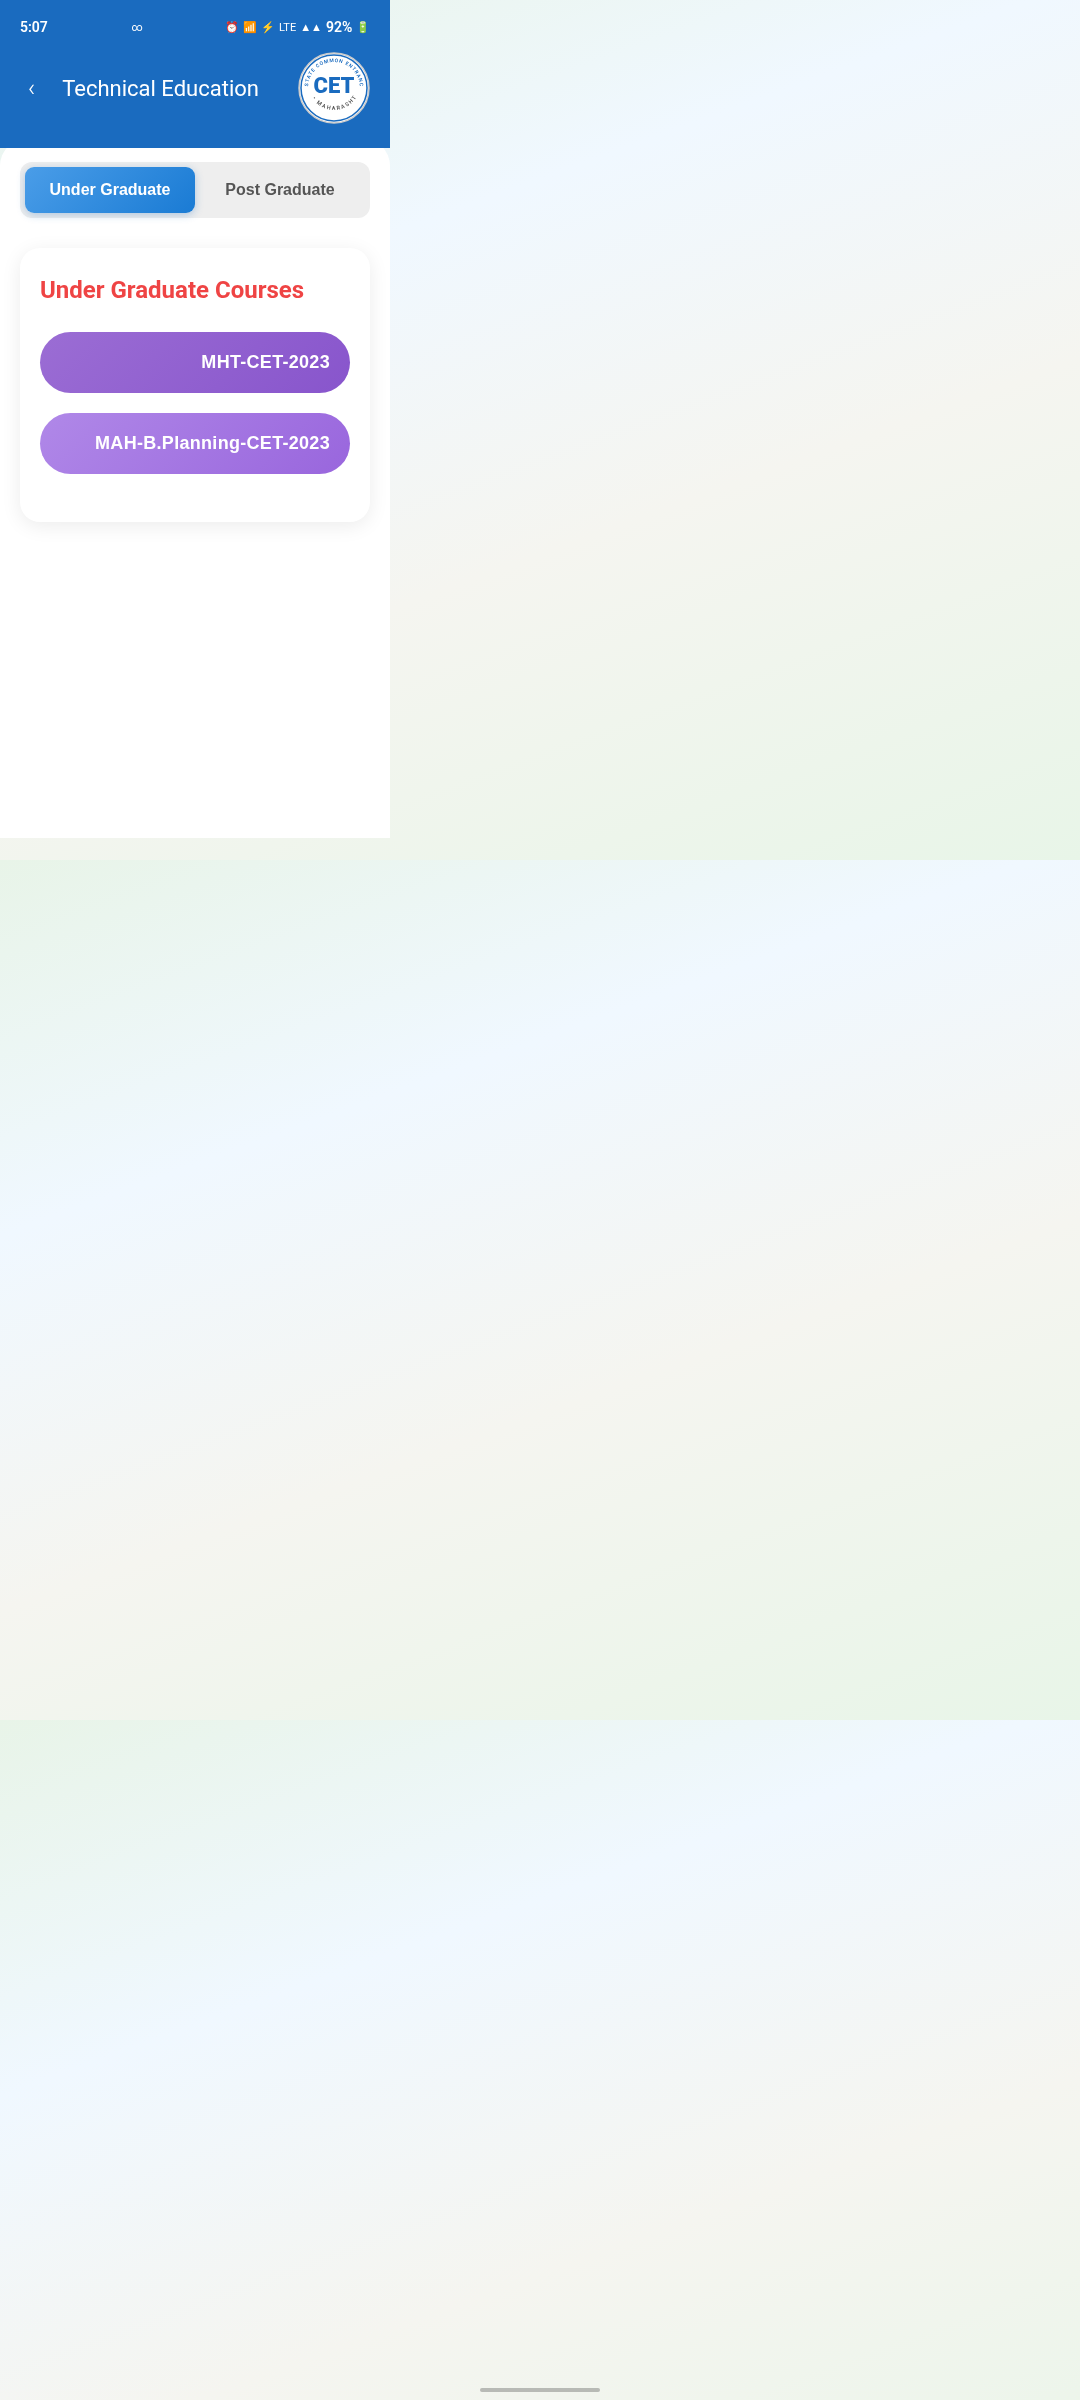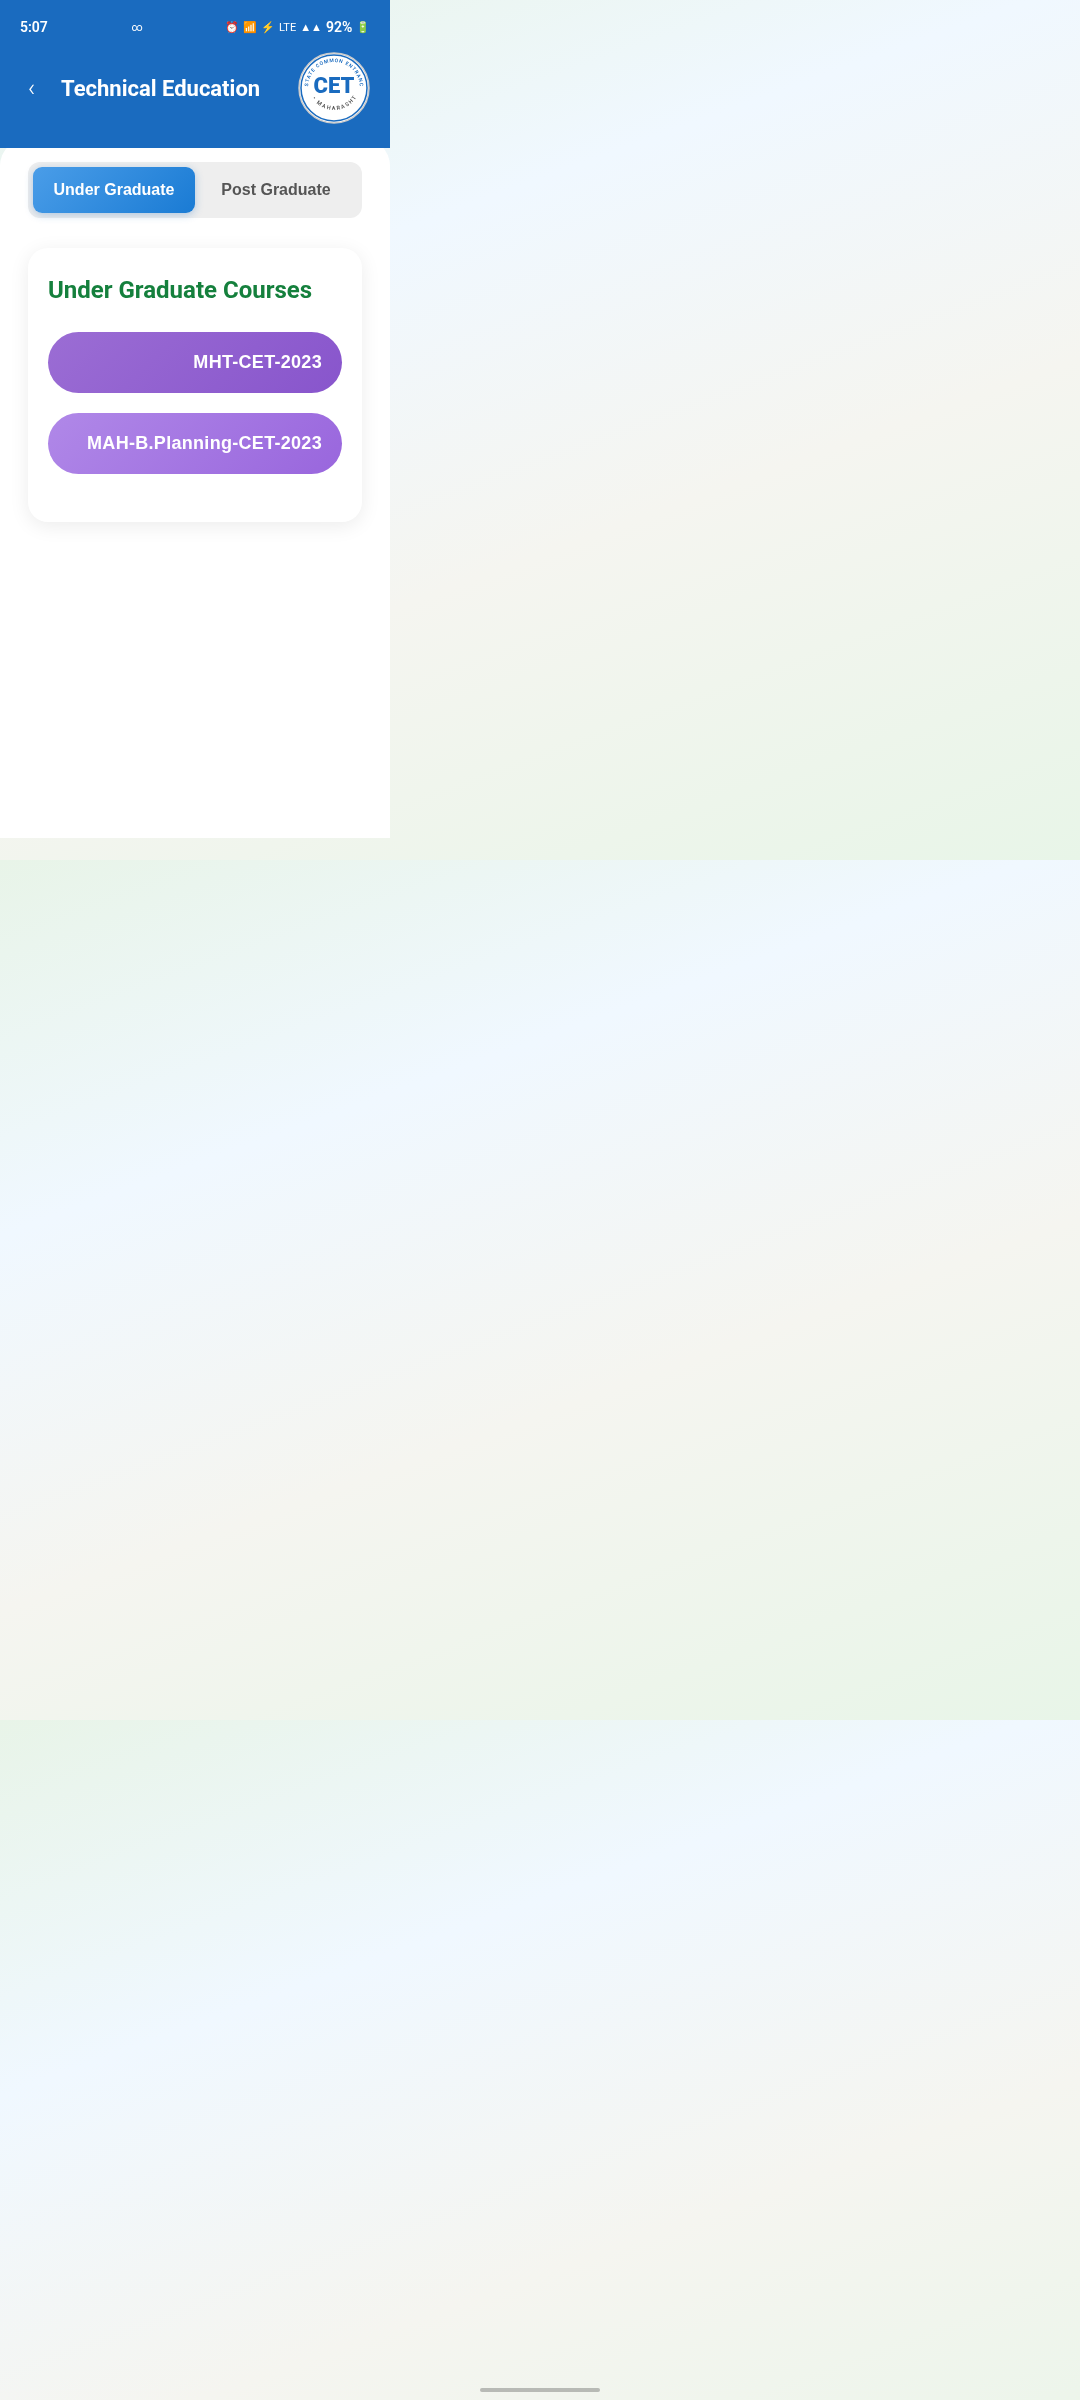--- a/index.html
+++ b/index.html
@@ -56,32 +56,32 @@
     .back-btn {
       color: white;
       font-size: 24px;
       cursor: pointer;
       padding: 4px 8px;
       font-weight: 300;
     }
     .header-title {
       color: white;
       font-size: 22px;
-      font-weight: 700;
+      font-weight: 400;
       flex: 1;
       text-align: center;
       margin-left: -20px;
     }
 
     
     .main-content {
       background: white;
       border-radius: 28px 28px 0 0;
       margin-top: -10px;
-      padding: 24px 28px;
+      padding: 24px 20px;
       min-height: 700px;
     }
 
     
     .tab-container {
       background: #eeeeee;
       border-radius: 12px;
       padding: 5px;
       display: flex;
       margin-bottom: 30px;
@@ -109,21 +109,21 @@
     
     .courses-card {
       background: white;
       border-radius: 20px;
       padding: 28px 20px;
       box-shadow: 0 4px 20px rgba(0,0,0,0.08);
     }
     .courses-title {
       font-size: 24px;
       font-weight: 700;
-      color: #15803d;
+      color: #ef4444;
       margin-bottom: 28px;
       text-align: left;
     }
 
     
     .course-btn {
       display: block;
       width: 100%;
       padding: 20px;
       border: none;

